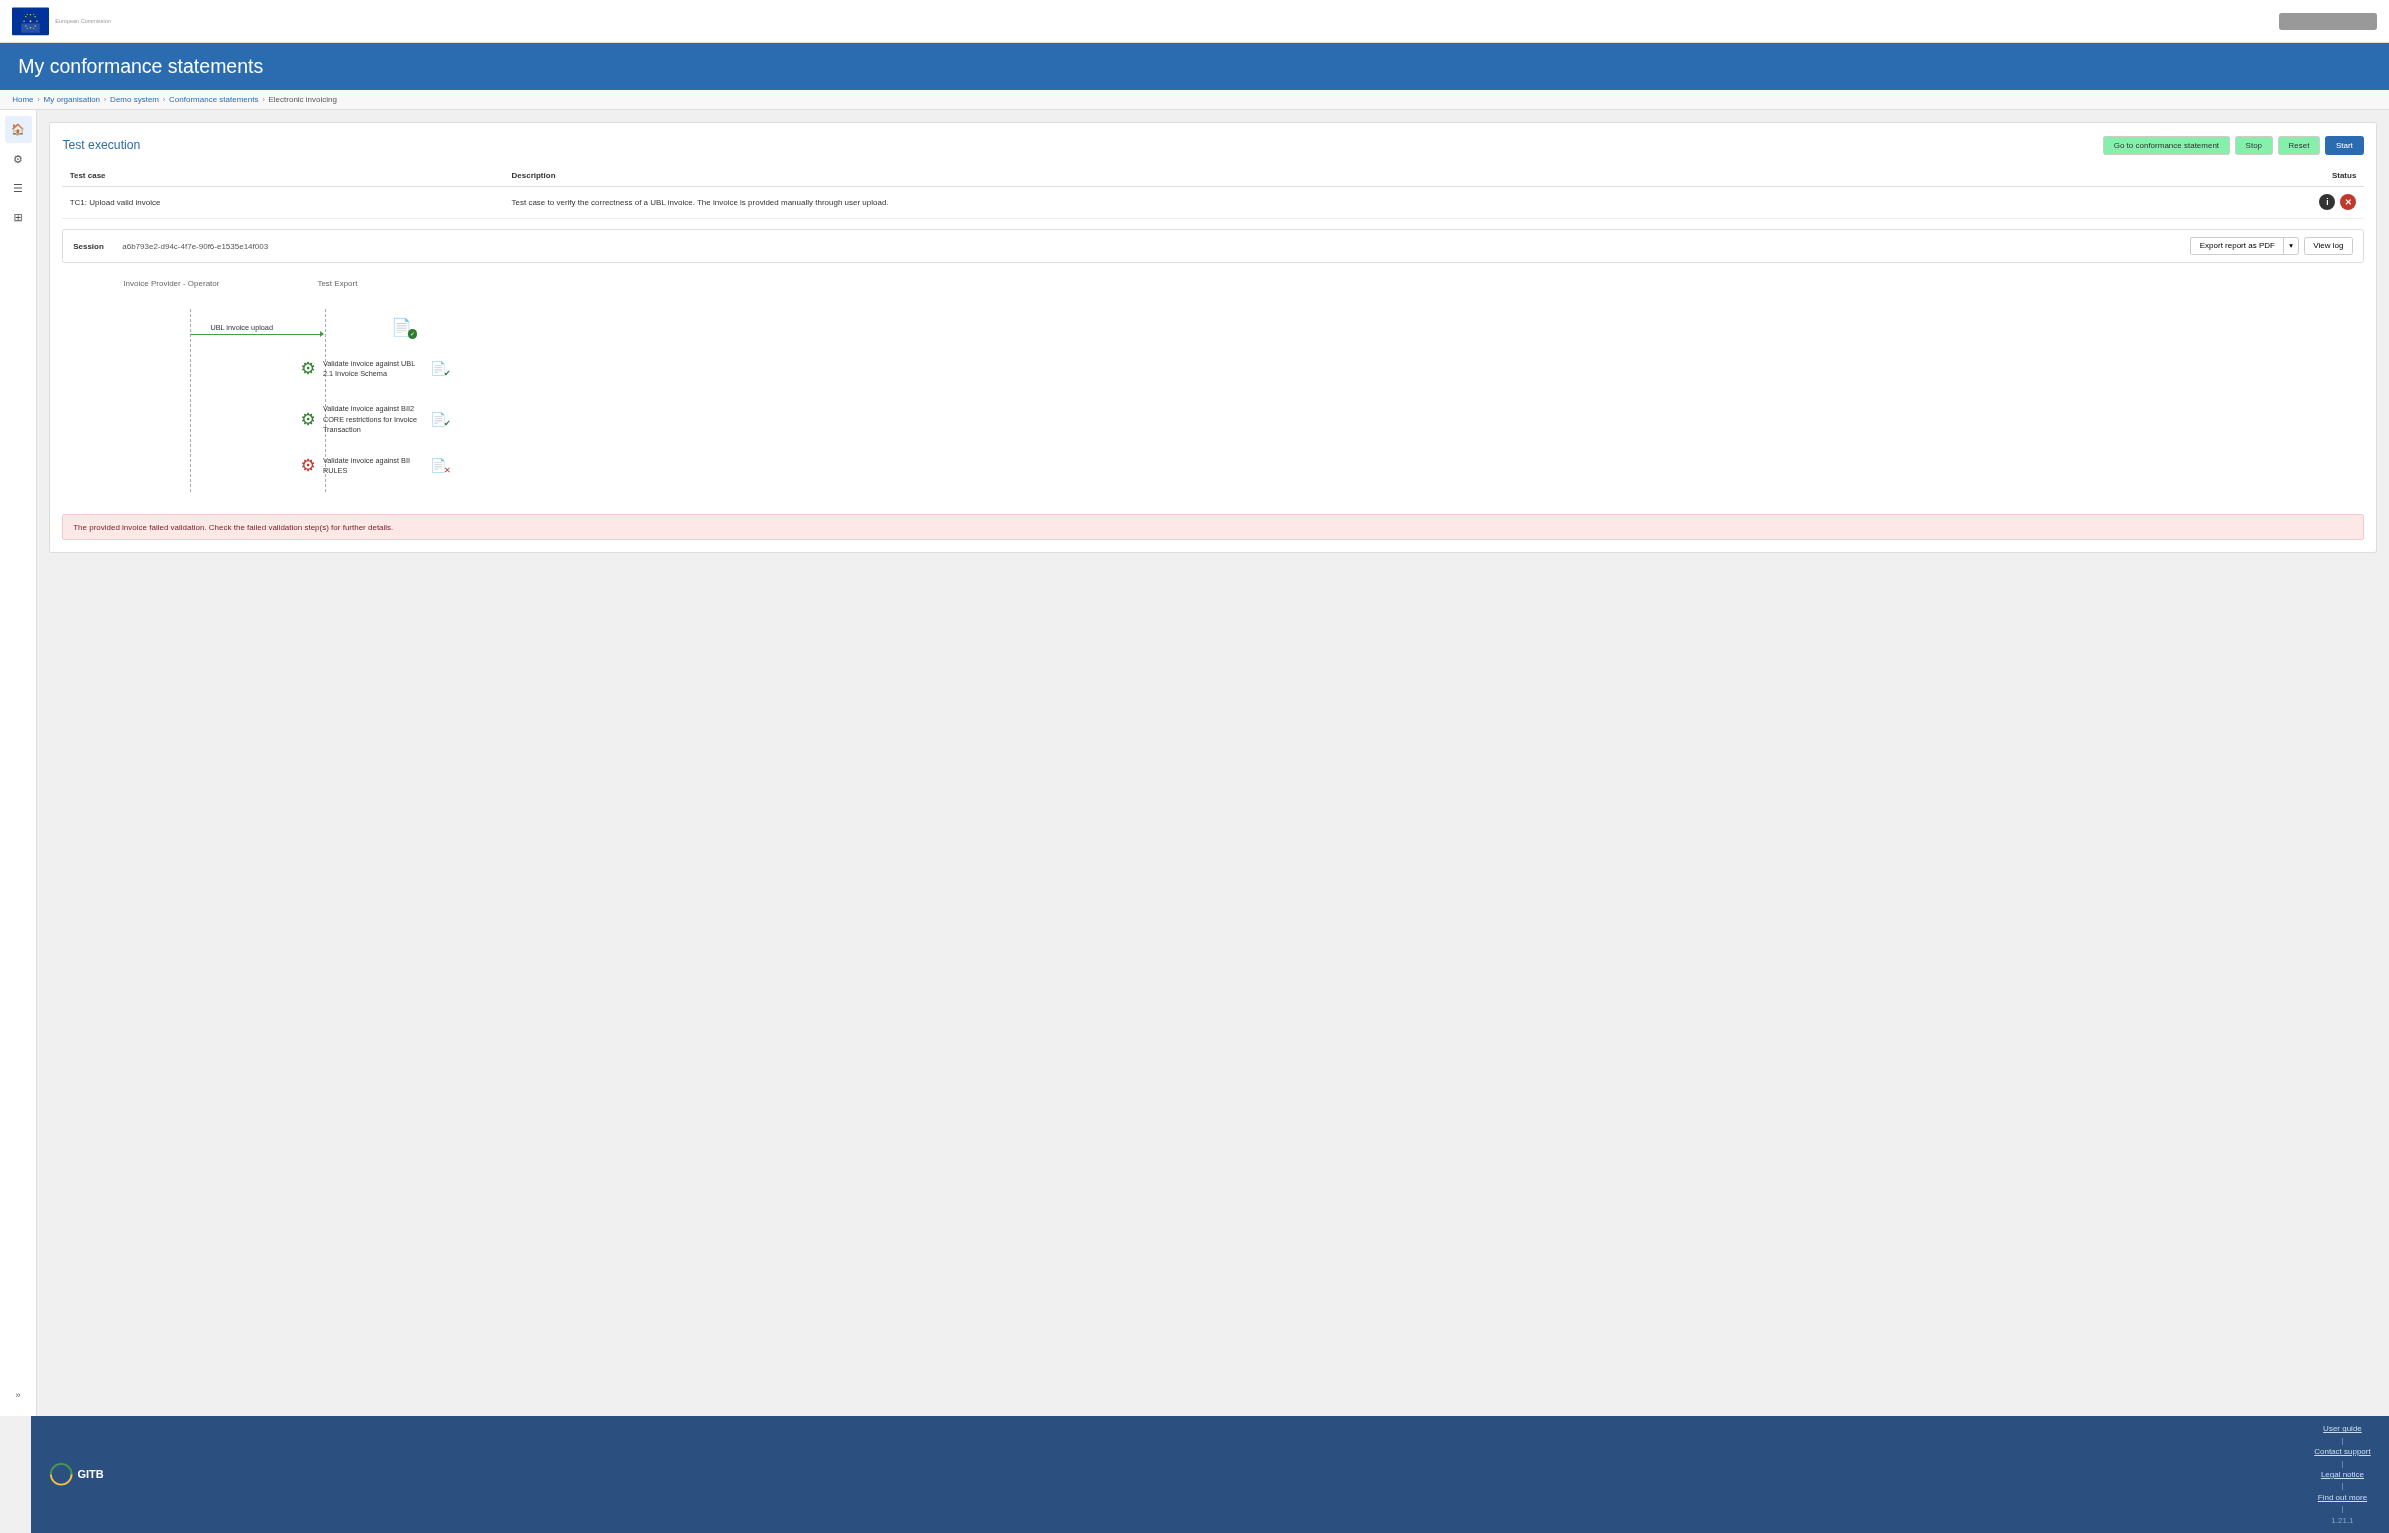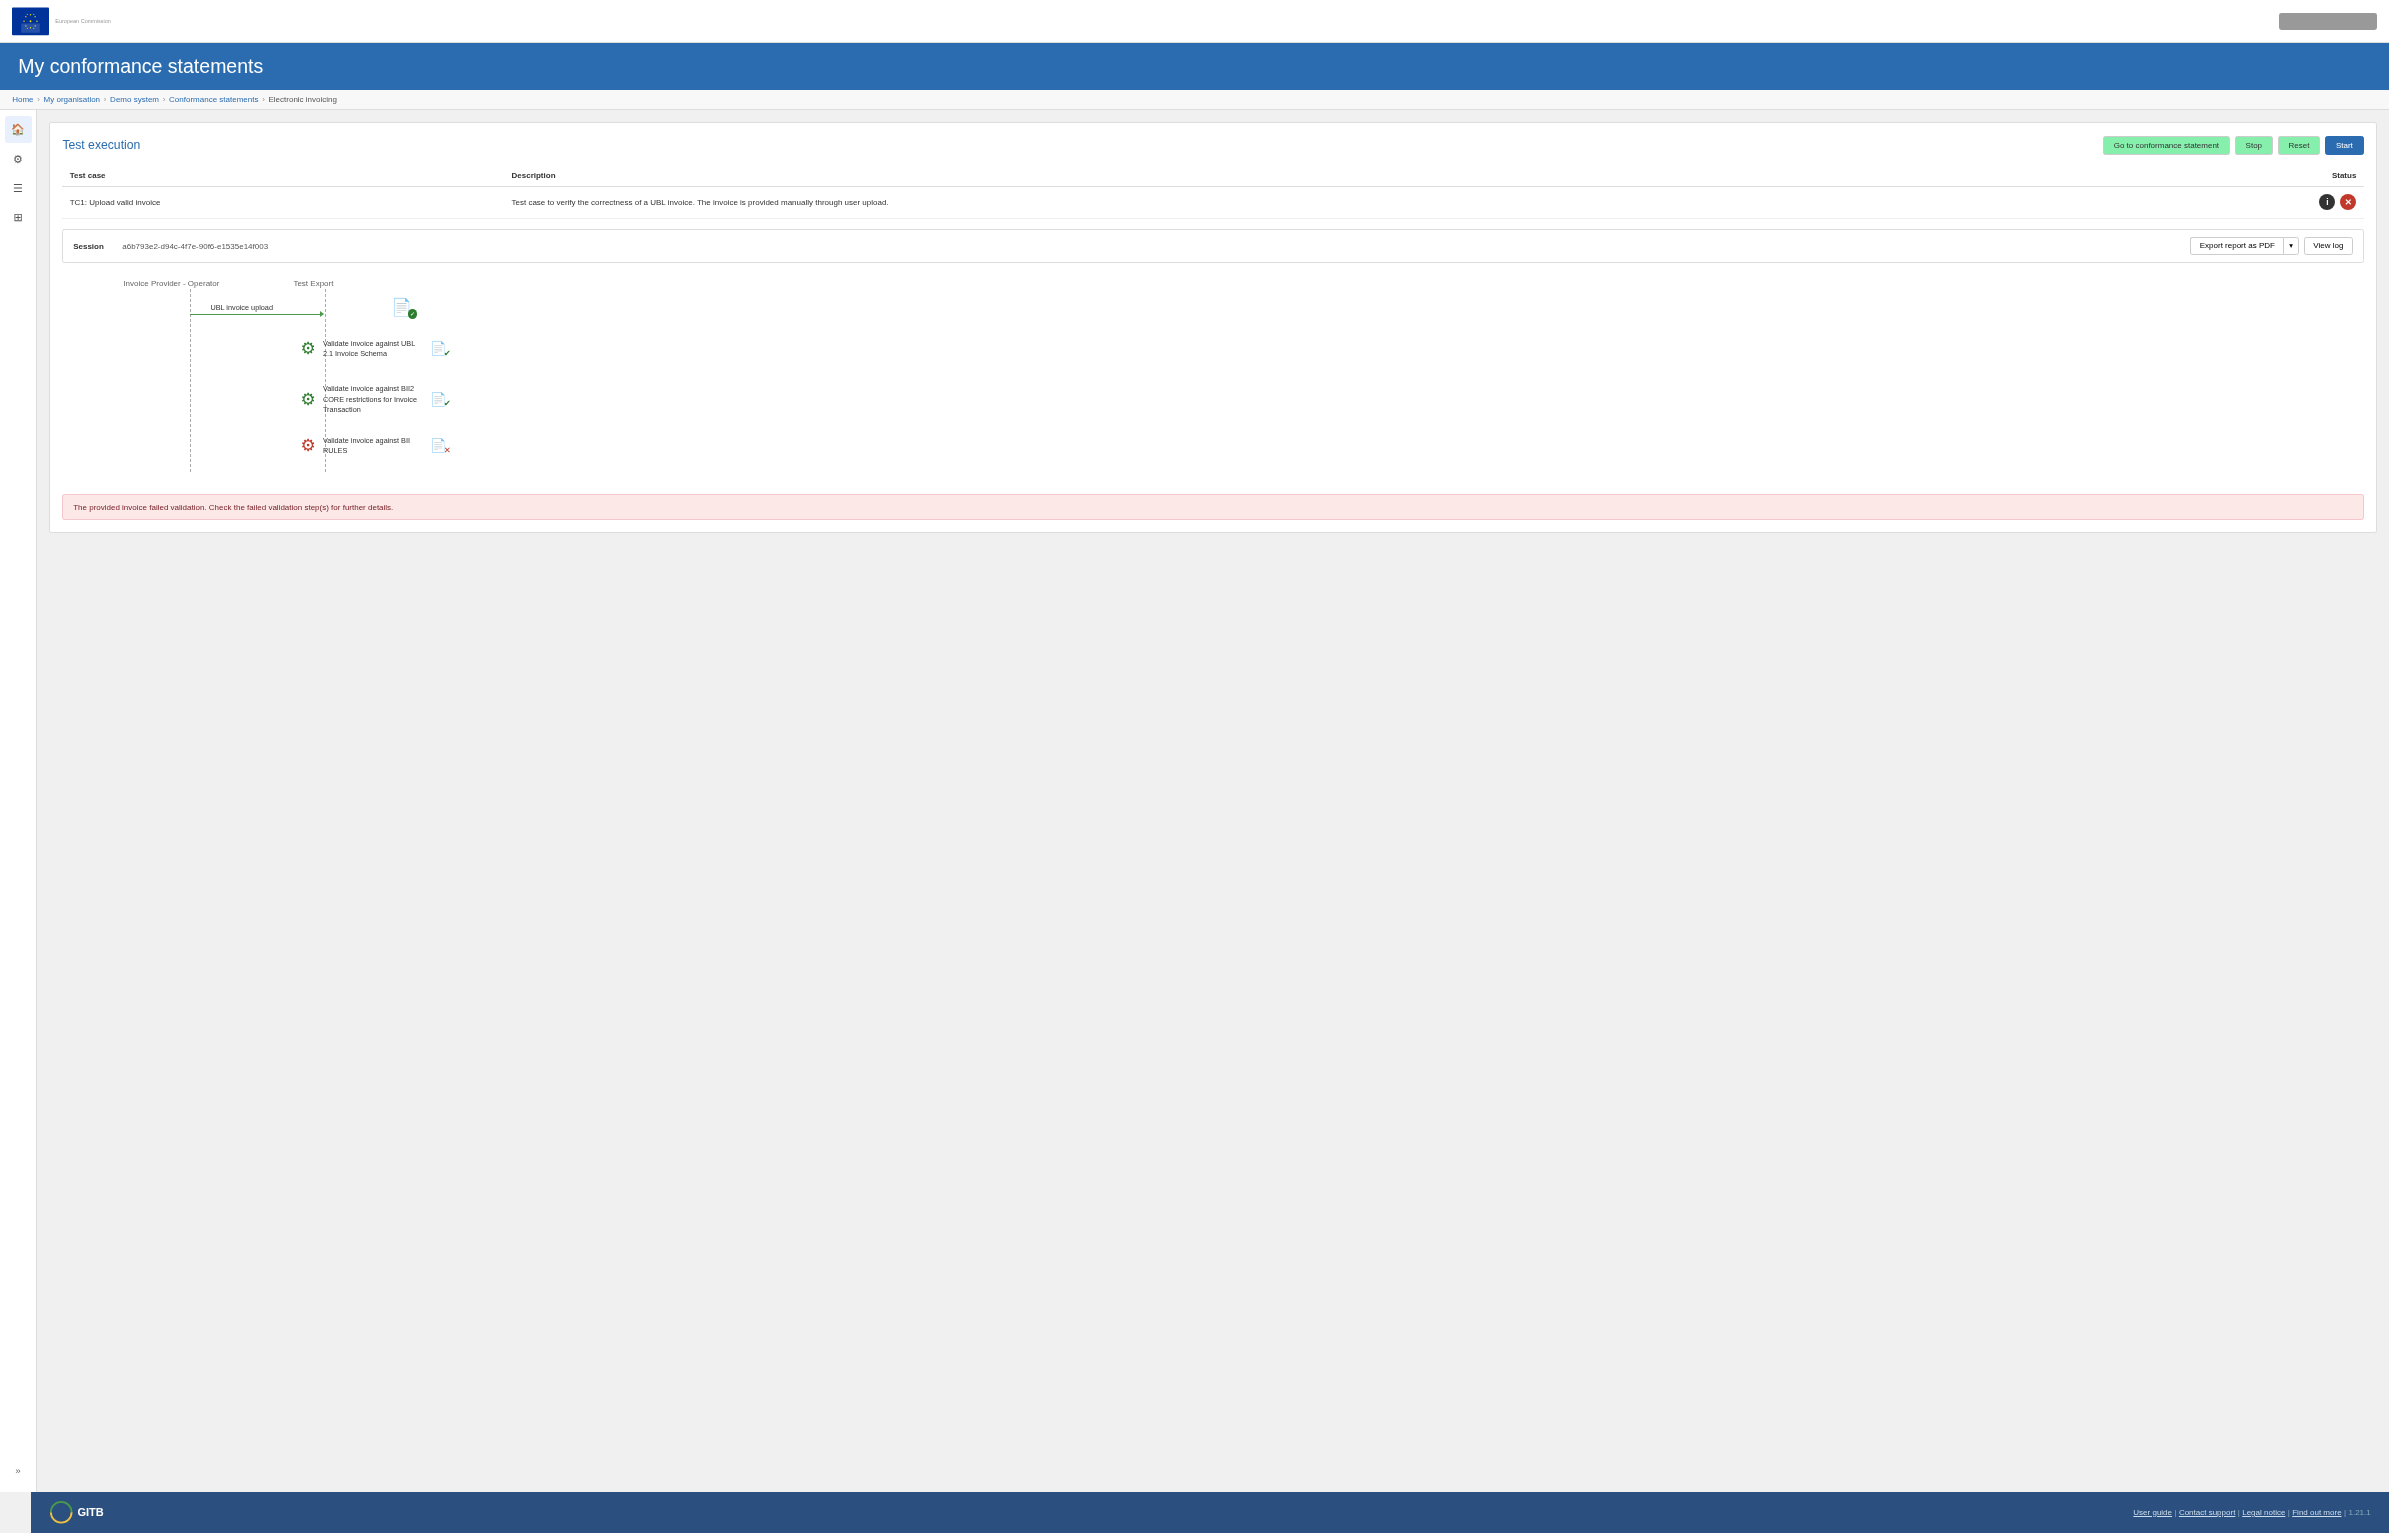--- a/index.html
+++ b/index.html
@@ -225,24 +225,24 @@
     }
 
     
     .diagram-area {
       padding: 6.1px 0 12.2px 0;
       position: relative;
       min-height: 195px;
     }
     .diagram-header {
       display: flex;
-      gap: 74px;
+      gap: 98px;
       font-size: 8px;
       color: #666;
-      margin-bottom: 1px;
+      margin-bottom: 21px;
       margin-left: 61px;
     }
 
     .info-icon {
       width: 16px;
       height: 16px;
       border-radius: 50%;
       background: #333;
       color: #fff;
       display: flex;
@@ -285,20 +285,21 @@
       display: flex;
       align-items: center;
       justify-content: space-between;
       font-size: 8px;
       margin-left: 31px;
     }
     .footer-links {
       display: flex;
       gap: 2.4px;
       align-items: center;
+      flex-direction: column;
     }
     .footer-links a {
       color: #cde;
       text-decoration: underline;
       cursor: pointer;
     }
     .footer-links span { color: #8aaabb; }
 
     
     .gitb-logo {

